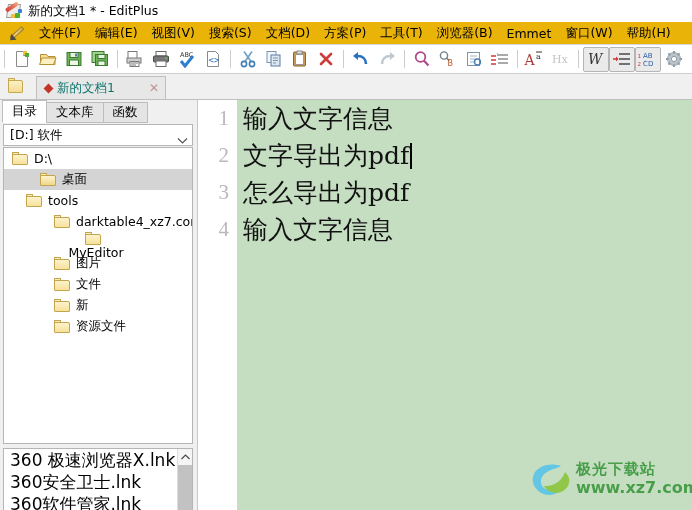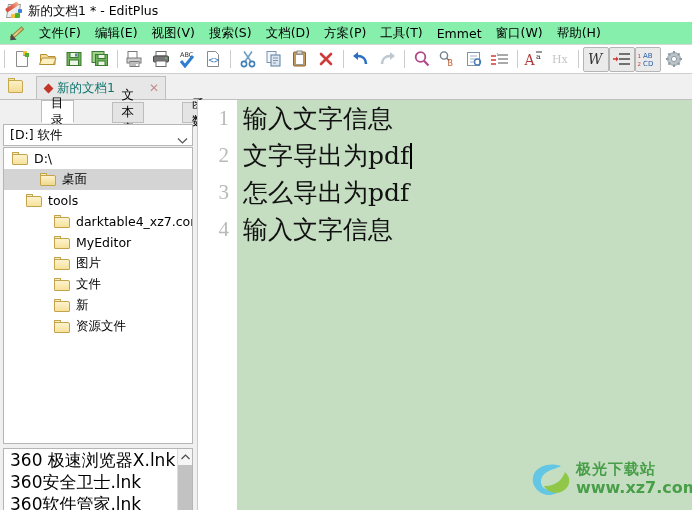--- a/index.html
+++ b/index.html
@@ -53,21 +53,21 @@
     background: #3d7fd6; border-radius: 1px;
   }
   .title-text {
     font-size: 12.5px; color: #000; white-space: nowrap;
     font-family: "DejaVu Sans", "Liberation Sans", sans-serif;
   }
 
   
   .menubar {
     position: absolute; left: 0; top: 22px; width: 692px; height: 23px;
-    background: #86efac;
+    background: #eab308;
     display: flex; align-items: center;
     border-bottom: 1px solid #d7d7d7;
     box-sizing: border-box;
   }
   .menu-pencil {
     width: 22px; height: 22px; position: relative; flex: none; margin-left: 6px; margin-right: 4px;
   }
   .menu-pencil .body {
     position: absolute; left: 3px; top: 9px; width: 16px; height: 4px;
     background: linear-gradient(90deg,#caa24b 0%, #f0d48a 40%, #d9b05c 100%);
@@ -160,21 +160,20 @@
   }
   .ptab {
     height: 21px; padding: 0 9px;
     display: flex; align-items: center;
     font-size: 12.5px; color: #000;
     font-family: "DejaVu Sans", "Liberation Sans", sans-serif;
     border: 1px solid #bdbdbd;
     background: #e4e4e4;
     margin-right: -1px;
     box-sizing: border-box;
-    margin-left: 39px;
   }
   .ptab.active {
     background: #ffffff; border-bottom-color: #ffffff; height: 23px;
     font-weight: normal;
   }
 
   .drive-combo {
     position: absolute; left: 3px; top: 24px; width: 190px; height: 22px;
     background: #ffffff; border: 1px solid #b5b5b5;
     display: flex; align-items: center; box-sizing: border-box;
@@ -317,20 +316,21 @@
       <div class="body"></div>
       <div class="tip"></div>
     </div>
     <div class="menu-item">文件(F)</div>
     <div class="menu-item">编辑(E)</div>
     <div class="menu-item">视图(V)</div>
     <div class="menu-item">搜索(S)</div>
     <div class="menu-item">文档(D)</div>
     <div class="menu-item">方案(P)</div>
     <div class="menu-item">工具(T)</div>
+    <div class="menu-item">浏览器(B)</div>
     <div class="menu-item">Emmet</div>
     <div class="menu-item">窗口(W)</div>
     <div class="menu-item">帮助(H)</div>
   </div>
 
   <div class="toolbar">
     <div class="tb-sep"></div>
 
     <div class="tb-btn">
       <svg width="18" height="18" viewBox="0 0 18 18">
@@ -590,21 +590,21 @@
             </span>
             <span>tools</span>
           </div>
           <div class="tree-row" style="padding-left: 50px;">
             <span class="fi folder-ic">
               <span class="t"></span>
               <span class="b"></span>
             </span>
             <span>darktable4_xz7.com</span>
           </div>
-          <div class="tree-row" style="padding-left: 50px;">
+          <div class="tree-row" style=" flex-direction: column;">
             <span class="fi folder-ic">
               <span class="t"></span>
               <span class="b"></span>
             </span>
             <span>MyEditor</span>
           </div>
           <div class="tree-row" style="padding-left: 50px;">
             <span class="fi folder-ic">
               <span class="t"></span>
               <span class="b"></span>

